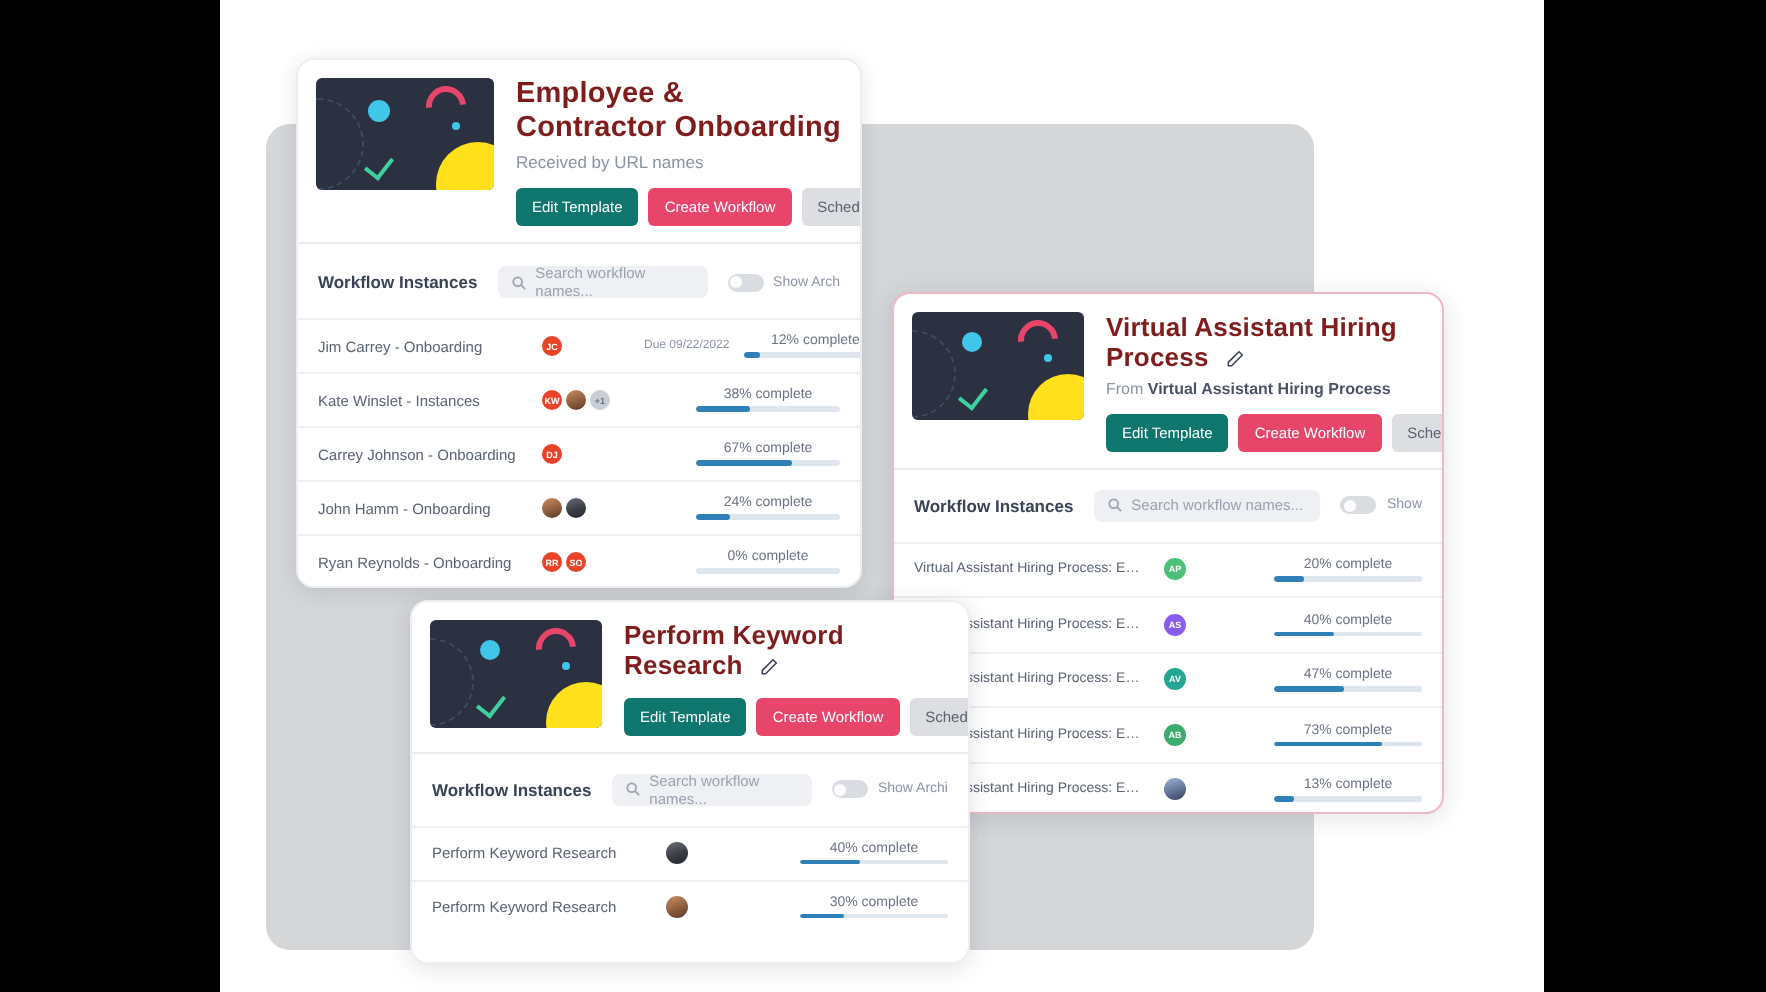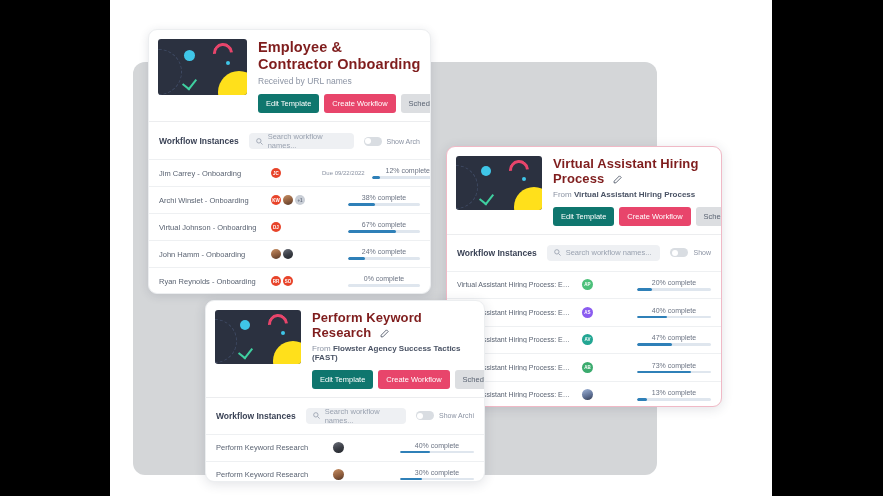--- a/index.html
+++ b/index.html
@@ -186,35 +186,35 @@
             </div>
             <div class="rdue">Due 09/22/2022</div>
             <div class="rprog">
               <span class="pct">12% complete</span>
               <div class="bar">
                 <span style="width: 12%;"></span>
               </div>
             </div>
           </div>
           <div class="row">
-            <div class="rname">Archi Winslet - Onboarding</div>
+            <div class="rname">Kate Winslet - Instances</div>
             <div class="ravs">
               <span class="av" style="background: rgb(232, 68, 42);">KW</span>
               <span class="av photo"></span>
               <span class="av" style="background: rgb(201, 206, 214); color: rgb(107, 115, 131);">+1</span>
             </div>
             <div class="rprog">
               <span class="pct">38% complete</span>
               <div class="bar">
                 <span style="width: 38%;"></span>
               </div>
             </div>
           </div>
           <div class="row">
-            <div class="rname">Virtual Johnson - Onboarding</div>
+            <div class="rname">Carrey Johnson - Onboarding</div>
             <div class="ravs">
               <span class="av" style="background: rgb(232, 68, 42);">DJ</span>
             </div>
             <div class="rprog">
               <span class="pct">67% complete</span>
               <div class="bar">
                 <span style="width: 67%;"></span>
               </div>
             </div>
           </div>
@@ -363,21 +363,20 @@
           <div class="check" style="left:26px;top:35px;"></div>
           <div class="c-yellow" style="left:58px;top:31px;width:40px;height:40px;"></div>
         </div>
         <div class="meta">
           <div class="ctitle">
             <span>Perform Keyword Research</span>
             <svg class="pencil" width="9" height="9" viewBox="0 0 16 16">
               <path d="M11.5 1.5l3 3L5 14H2v-3z" fill="none" stroke="#3b4356" stroke-width="1.4" stroke-linejoin="round"></path>
             </svg>
           </div>
-          <div class="csub"><span>From </span><b>Flowster Agency Success Tactics (FAST)</b></div>
           <div class="btns">
             <button class="btn blue">Edit Template</button>
             <button class="btn pink">Create Workflow</button>
             <button class="btn grey">Schedule Workflow</button>
           </div>
         </div>
       </div>
       <div class="sep"></div>
       <div class="toolbar">
         <div class="wf-label">Workflow Instances</div>

